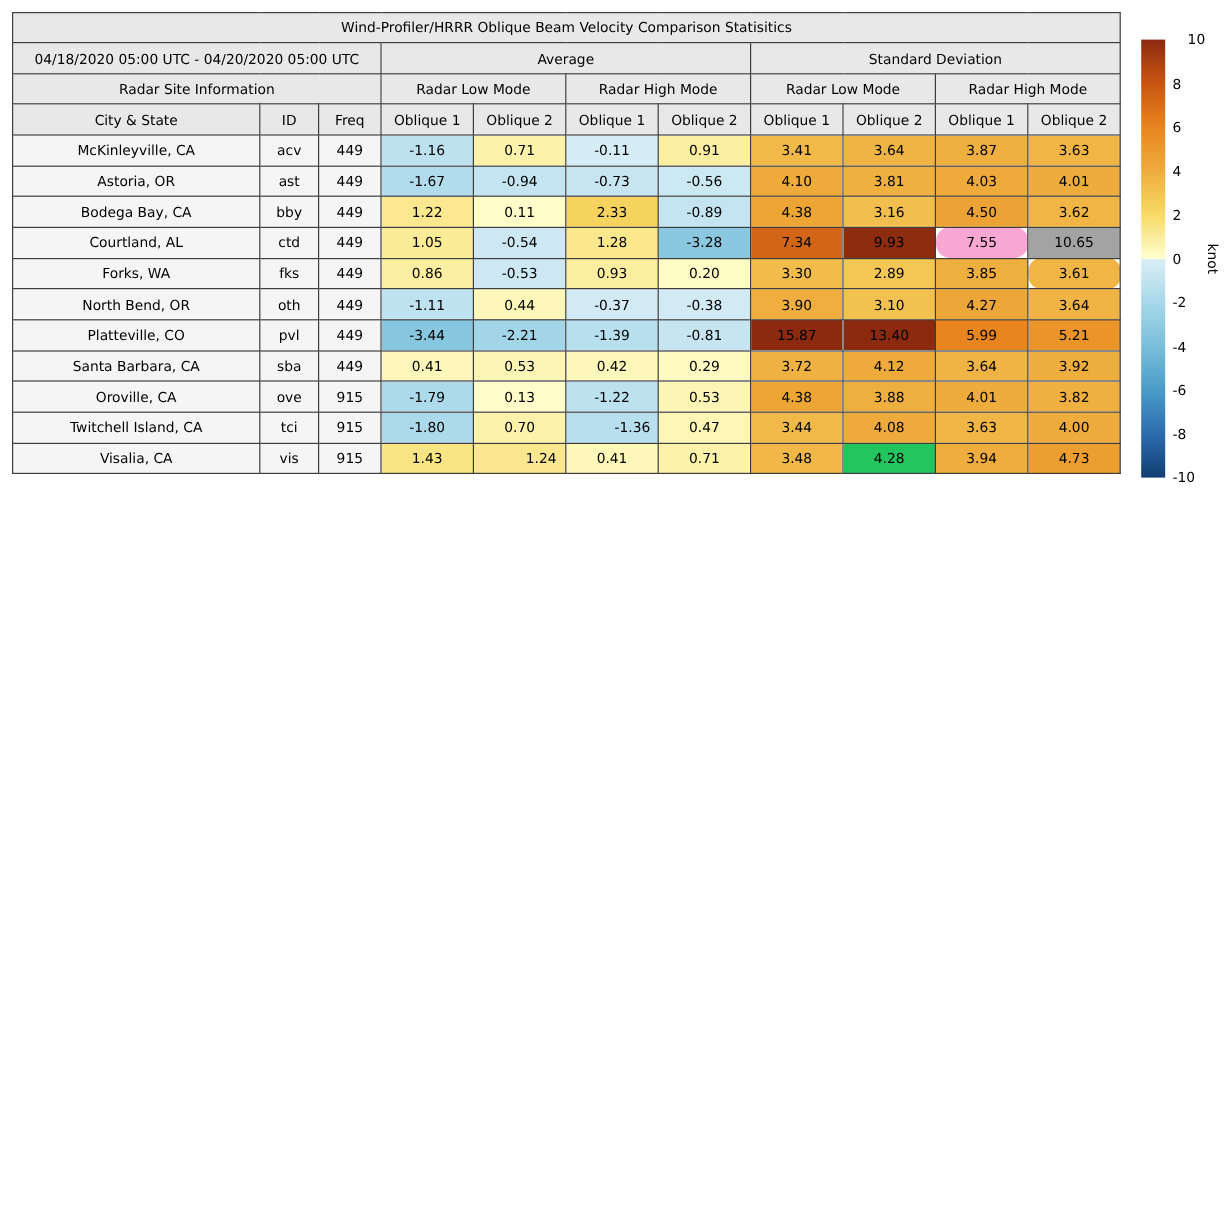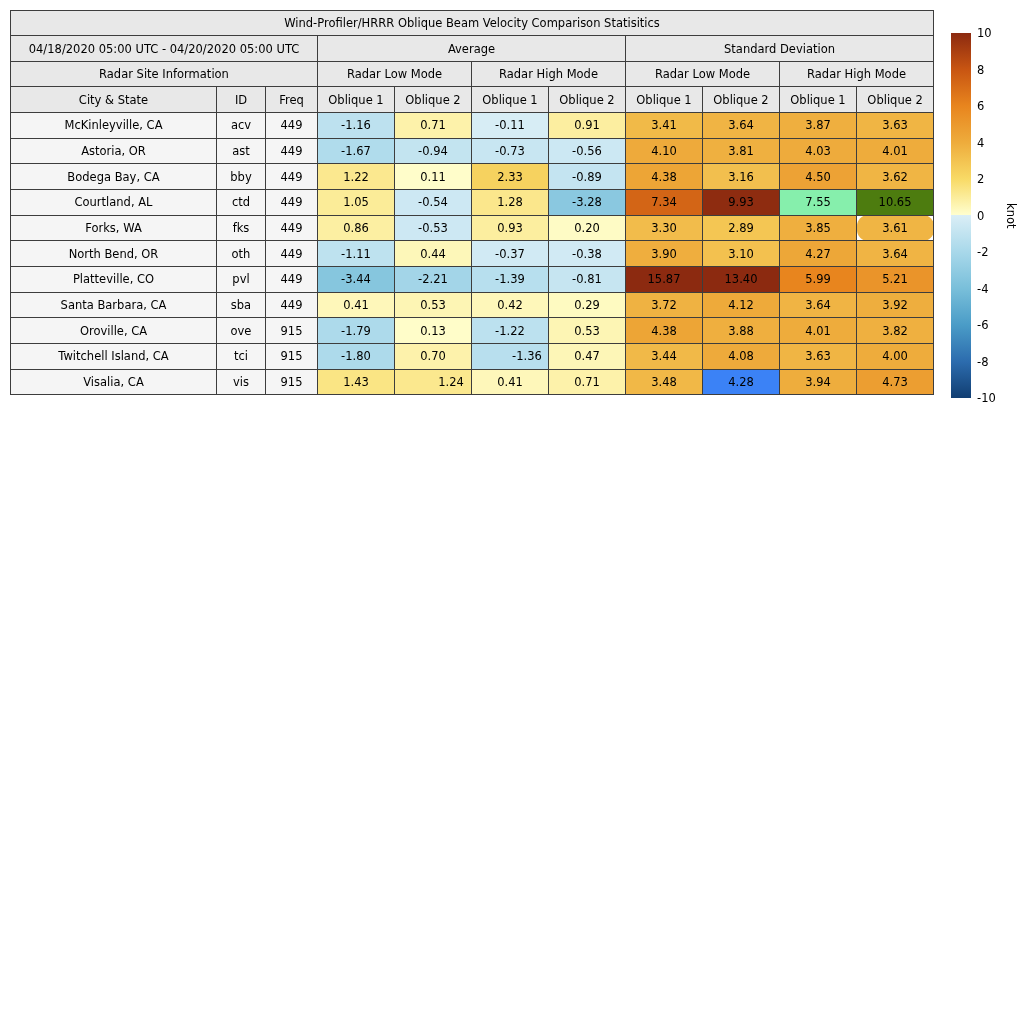--- a/index.html
+++ b/index.html
@@ -130,22 +130,22 @@
         <tr>
           <td class="rowlabel">Courtland, AL</td>
           <td class="rowlabel">ctd</td>
           <td class="rowlabel">449</td>
           <td style="background: rgb(251, 236, 152);">1.05</td>
           <td style="background: rgb(205, 232, 243);">-0.54</td>
           <td style="background: rgb(251, 231, 140);">1.28</td>
           <td style="background: rgb(138, 200, 224);">-3.28</td>
           <td style="background: rgb(211, 101, 22);">7.34</td>
           <td style="background: rgb(142, 44, 16);">9.93</td>
-          <td style="background: #86efac;">7.55</td>
-          <td style="background: #4d7c0f;">10.65</td>
+          <td style="background: #f9a8d4; border-radius: 12px;">7.55</td>
+          <td style="background: #a3a3a3;">10.65</td>
         </tr>
         <tr>
           <td class="rowlabel">Forks, WA</td>
           <td class="rowlabel">fks</td>
           <td class="rowlabel">449</td>
           <td style="background: rgb(252, 239, 162);">0.86</td>
           <td style="background: rgb(205, 232, 243);">-0.53</td>
           <td style="background: rgb(252, 238, 159);">0.93</td>
           <td style="background: rgb(254, 251, 197);">0.20</td>
           <td style="background: rgb(242, 188, 75);">3.30</td>
@@ -220,30 +220,30 @@
         </tr>
         <tr>
           <td class="rowlabel">Visalia, CA</td>
           <td class="rowlabel">vis</td>
           <td class="rowlabel">915</td>
           <td style="background: rgb(250, 229, 132);">1.43</td>
           <td style="background: rgb(251, 232, 142); padding-left: 36px;">1.24</td>
           <td style="background: rgb(254, 247, 186);">0.41</td>
           <td style="background: rgb(253, 242, 170);">0.71</td>
           <td style="background: rgb(241, 184, 71);">3.48</td>
-          <td style="background: #3b82f6;">4.28</td>
+          <td style="background: #22c55e;">4.28</td>
           <td style="background: rgb(238, 173, 61);">3.94</td>
           <td style="background: rgb(236, 158, 49);">4.73</td>
         </tr>
       </tbody>
   </table>
 
   <div class="cbar" id="colorbar" style="background: linear-gradient(rgb(140, 42, 16) 0%, rgb(200, 85, 18) 10%, rgb(232, 133, 30) 20%, rgb(238, 172, 60) 30%, rgb(248, 218, 102) 40%, rgb(255, 255, 208) 50%, rgb(218, 238, 246) 50%, rgb(168, 216, 234) 60%, rgb(121, 191, 218) 70%, rgb(74, 156, 199) 80%, rgb(44, 108, 174) 90%, rgb(17, 62, 114) 100%);"></div>
   <div id="colorbar-ticks">
-      <div class="cbar-tick" style="top: 26px;">10</div>
+      <div class="cbar-tick" style="top: 26px; text-align: center;">10</div>
       <div class="cbar-tick" style="top: 62.5px;">8</div>
       <div class="cbar-tick" style="top: 99px;">6</div>
       <div class="cbar-tick" style="top: 135.5px;">4</div>
       <div class="cbar-tick" style="top: 172px;">2</div>
       <div class="cbar-tick" style="top: 208.5px;">0</div>
       <div class="cbar-tick" style="top: 245px;">-2</div>
       <div class="cbar-tick" style="top: 281.5px;">-4</div>
       <div class="cbar-tick" style="top: 318px;">-6</div>
       <div class="cbar-tick" style="top: 354.5px;">-8</div>
       <div class="cbar-tick" style="top: 391px;">-10</div>

